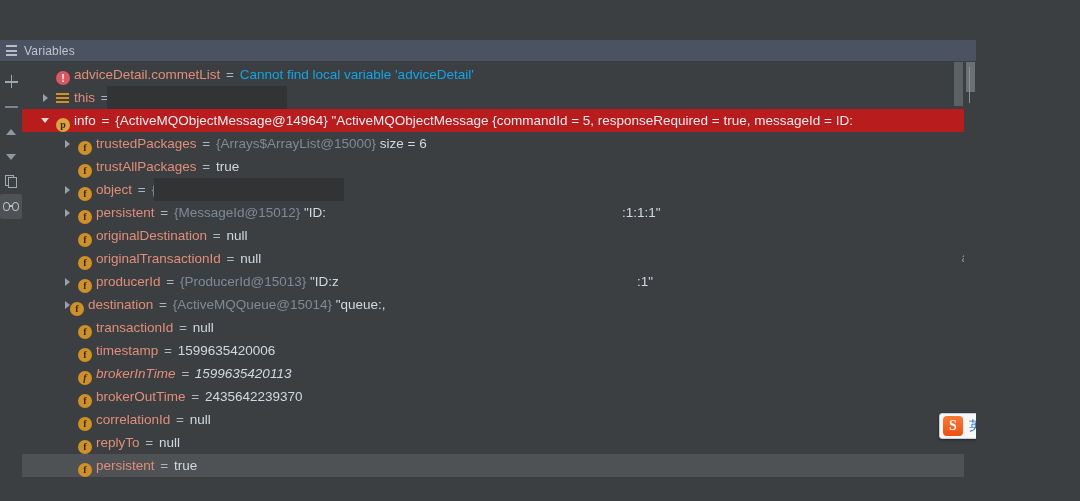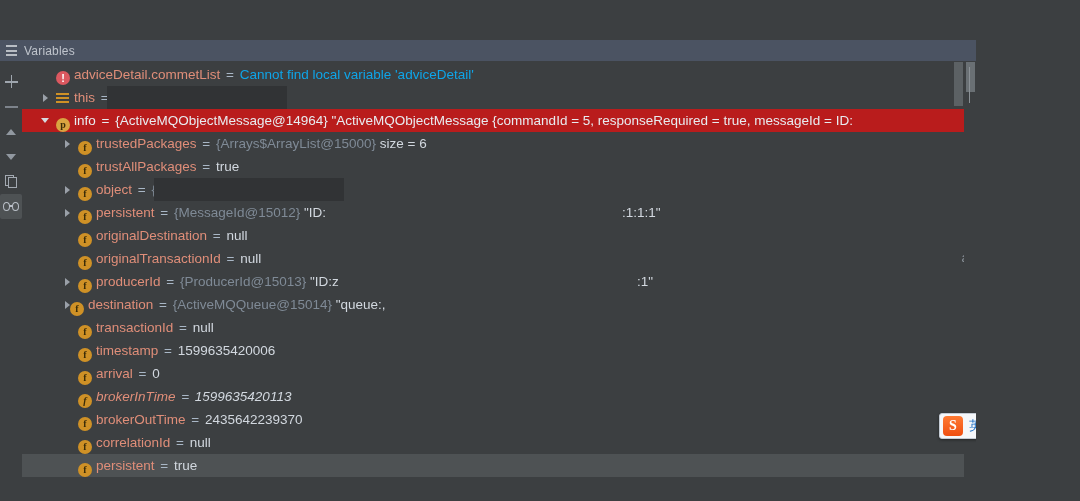--- a/index.html
+++ b/index.html
@@ -486,30 +486,30 @@
           </span>
           <span class="content" style="left: 48px;"><span class="badge f">f</span><span class="nm">destination</span><span class="eq"> = </span><span class="typ">{ActiveMQQueue@15014} </span><span class="str">"queue:,</span></span>
         </div>
         <div class="row">
           <span class="content" style="left: 56px;"><span class="badge f">f</span><span class="nm">transactionId</span><span class="eq"> = </span><span class="str">null</span></span>
         </div>
         <div class="row">
           <span class="content" style="left: 56px;"><span class="badge f">f</span><span class="nm">timestamp</span><span class="eq"> = </span><span class="str">1599635420006</span></span>
         </div>
         <div class="row">
-          <span class="content" style="left: 56px;"><span class="badge f">f</span><span class="nm">arrival</span><span class="eq"> = </span><span class="str">0</span></span>
-        </div>
-        <div class="row">
           <span class="content" style="left: 56px; font-style: italic;"><span class="badge f">f</span><span class="nm">brokerInTime</span><span class="eq"> = </span><span class="str">1599635420113</span></span>
         </div>
         <div class="row">
           <span class="content" style="left: 56px;"><span class="badge f">f</span><span class="nm">brokerOutTime</span><span class="eq"> = </span><span class="str">2435642239370</span></span>
         </div>
         <div class="row">
           <span class="content" style="left: 56px;"><span class="badge f">f</span><span class="nm">correlationId</span><span class="eq"> = </span><span class="str">null</span></span>
+        </div>
+        <div class="row">
+          <span class="content" style="left: 56px;"><span class="badge f">f</span><span class="nm">replyTo</span><span class="eq"> = </span><span class="str">null</span></span>
         </div>
         <div class="row hovered">
           <span class="content" style="left: 56px;"><span class="badge f">f</span><span class="nm">persistent</span><span class="eq"> = </span><span class="str">true</span></span>
         </div>
       </div>
   </div>
 
   <div class="edge-label">ad</div>
 
   <div class="vscroll-outer">

